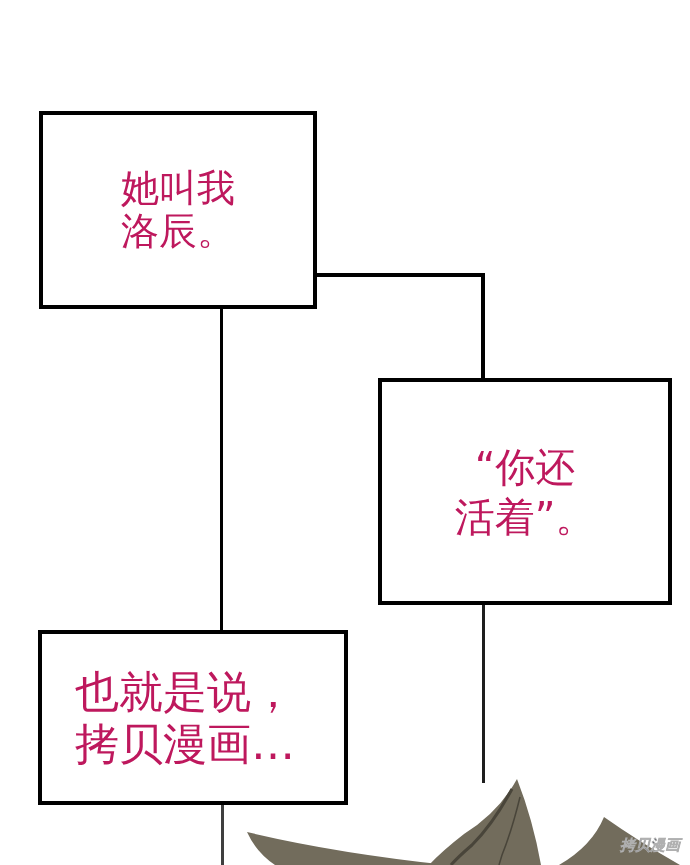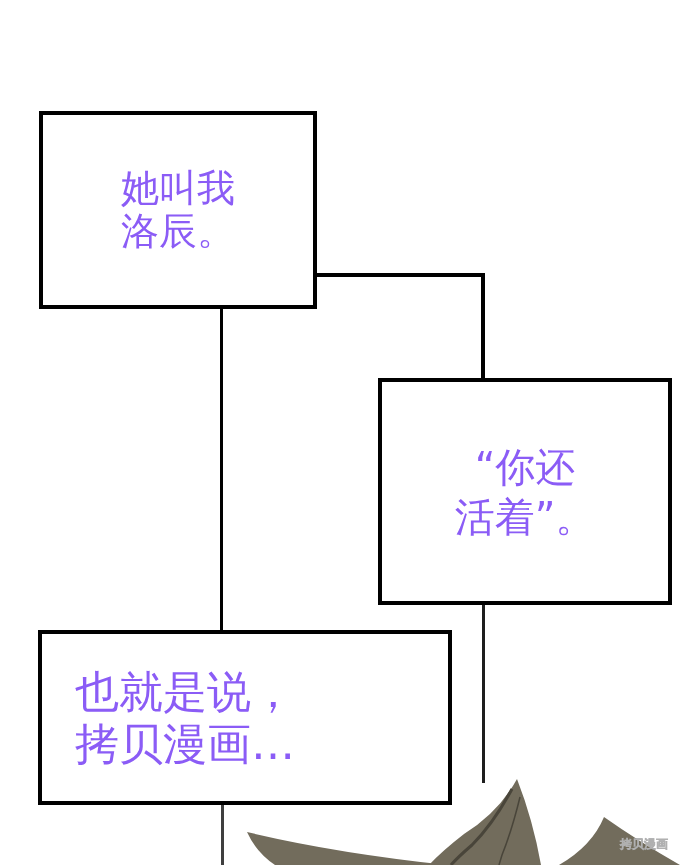--- a/index.html
+++ b/index.html
@@ -17,21 +17,21 @@
   }
 
   
   .bubble {
     position: absolute;
     box-sizing: border-box;
     border: 4px solid #000000;
     background: #ffffff;
     display: flex;
     align-items: center;
-    color: #8b5cf6;
+    color: #be185d;
     z-index: 3;
   }
   .bubble .lines { width: 100%; }
   .bubble .line { display: block; }
 
   .bubble-1 {
     left: 39px; top: 111px;
     width: 278px; height: 198px;
     justify-content: center;
     font-size: 38px;
@@ -44,21 +44,21 @@
     left: 378px; top: 378px;
     width: 294px; height: 227px;
     justify-content: center;
     font-size: 40px;
     line-height: 50px;
     text-align: center;
   }
 
   .bubble-3 {
     left: 38px; top: 630px;
-    width: 414px; height: 175px;
+    width: 310px; height: 175px;
     justify-content: flex-start;
     padding-left: 33px;
     font-size: 44px;
     line-height: 52px;
     text-align: left;
   }
 
   
   .conn {
     position: absolute;
@@ -77,26 +77,27 @@
     left: 0; top: 0;
     width: 690px; height: 865px;
     z-index: 1;
     pointer-events: none;
   }
 
   
   .watermark {
     position: absolute;
     left: 620px; top: 836px;
-    font-size: 12px;
+    font-size: 15px;
     letter-spacing: 0px;
     color: #0f172a;
     -webkit-text-stroke: 1px #b0b0b0;
     z-index: 4;
     white-space: nowrap;
+    font-style: italic;
   }
 </style>
 </head>
 <body>
 
 <div class="page">
 
   <svg class="artwork" viewBox="0 0 690 865" xmlns="http://www.w3.org/2000/svg">
     <path d="M247,832 Q256,852 275,865 L448,865 Q335,853 247,832 Z" fill="#726c5c"></path>
     <path d="M517,779 Q499,812 464,834 Q442,851 429,865 L541,865 Q533,820 517,779 Z" fill="#726c5c"></path>

